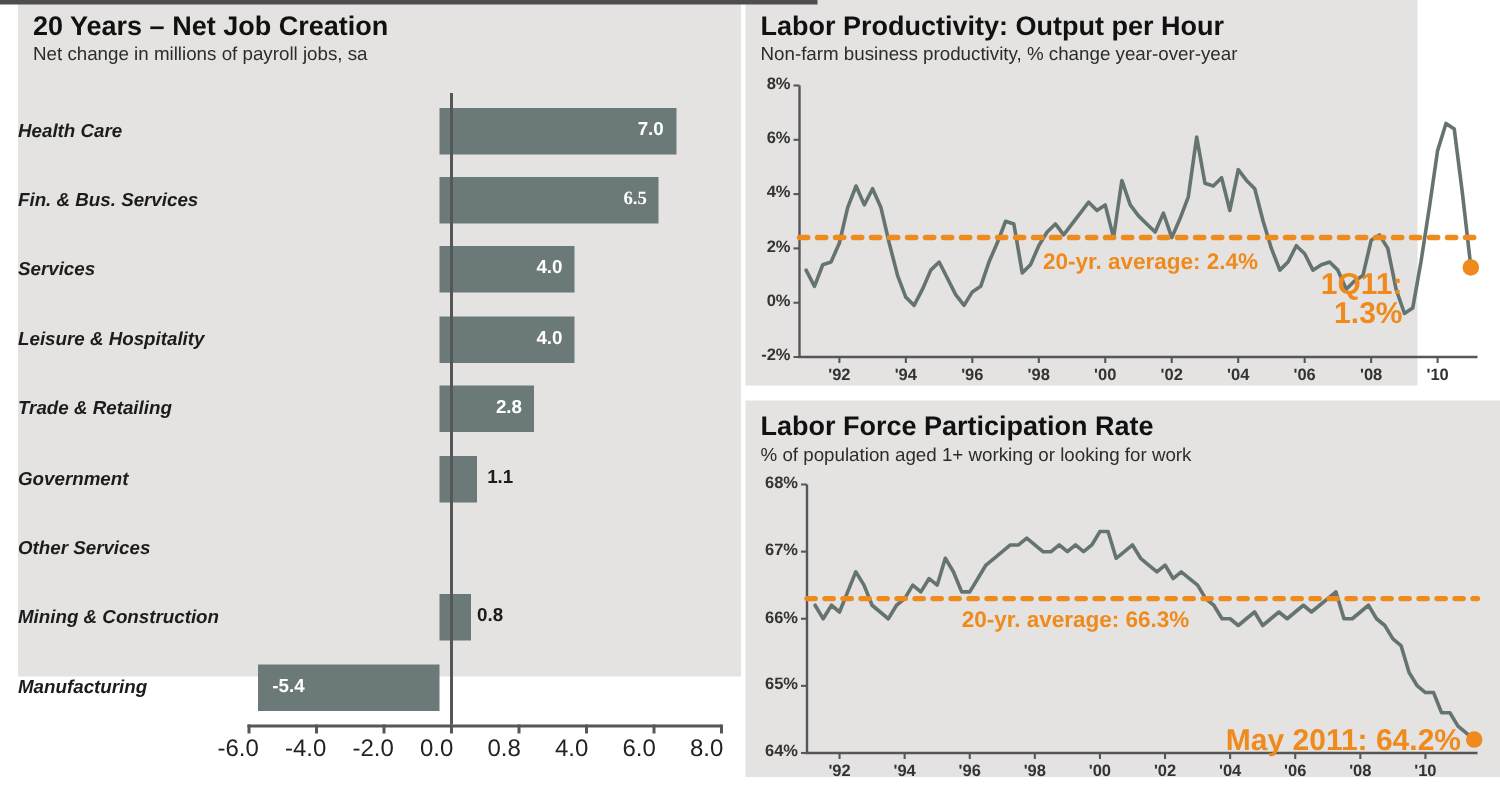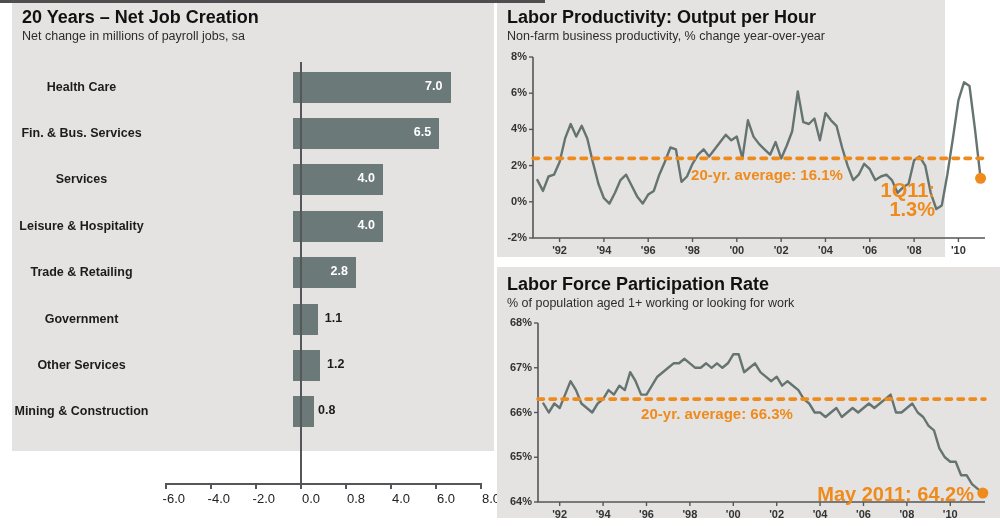--- a/index.html
+++ b/index.html
@@ -13,31 +13,31 @@
   .top-rule{position:absolute; left:0; top:0; width:545px; height:3px; background:#4e4e50; z-index:6;}
   .panel{position:absolute; background:var(--panel-bg);}
   .panel-left{left:12px; top:0; width:482px; height:451px;}
   .panel-tr{left:497px; top:0; width:448px; height:257px;}
   .panel-br{left:497px; top:267px; width:503px; height:251px;}
   .panel h1{font-size:18px; font-weight:bold; color:#111; letter-spacing:0; position:absolute; left:10px; top:7px; white-space:nowrap;}
   .panel .subtitle{font-size:12.5px; color:#2c2c2c; position:absolute; left:10px; top:29px; white-space:nowrap;}
   
   .bar-rows{position:absolute; left:0; top:64px; right:0;}
   .bar-row{display:flex; align-items:center; height:46.4px;}
-  .bar-cat{width:146px; padding-right:7px; text-align:center; font-size:12.5px; font-weight:bold; color:var(--ink); line-height:1.05;}
+  .bar-cat{width:146px; padding-right:7px; text-align:left; font-size:12.5px; font-weight:bold; color:var(--ink); line-height:1.05;font-style:italic;}
   .bar-track{position:relative; flex:1; height:31px;}
   .bar{position:absolute; top:0; height:31px; background:var(--bar);padding-left:21px;}
   .bar-val{font-size:12.5px; font-weight:bold; white-space:nowrap;}
   .bar-val.in-right{position:absolute; right:8px; top:7px; color:#ffffff;}
   .bar-val.in-left{position:absolute; left:10px; top:7px; color:#ffffff;}
   .bar-val.out{position:absolute; top:7px; color:var(--ink);}
   .zero-line{position:absolute; left:288px; top:62px; width:2px; height:421px; background:var(--axis); z-index:2;}
   .bar-axis-line{position:absolute; left:153px; top:483px; width:316px; height:2px; background:var(--axis);}
   .bar-tick{position:absolute; top:483px; width:1.5px; height:6px; background:var(--axis);}
-  .bar-tick-label{position:absolute; top:491px; width:40px; text-align:right; font-size:13px; color:#222;}
+  .bar-tick-label{position:absolute; top:491px; width:40px; text-align:left; font-size:16px; color:#222;}
   
   .plot-svg{position:absolute; left:0; top:0;}
   .ytick{position:absolute; width:30px; text-align:right; font-size:11px; font-weight:bold; color:#333;}
   .xtick{position:absolute; width:34px; text-align:center; font-size:11px; font-weight:bold; color:#333;}
   .avg-label{position:absolute; font-size:15px; font-weight:bold; color:var(--orange); text-align:center; white-space:nowrap; z-index:4;}
   .panel-tr .avg-label{left:140px; top:166px; width:260px;}
   .panel-br .avg-label{left:90px; top:138px; width:260px;}
   .end-label{position:absolute; font-size:20px; font-weight:bold; color:var(--orange); text-align:right; z-index:4; white-space:nowrap;}
   .panel-tr .end-label{right:10px; top:181px; line-height:19px;}
   .panel-br .end-label{right:26px; top:216px;}
@@ -56,21 +56,21 @@
           <div class="bar-cat">Health Care</div>
           <div class="bar-track">
             <div class="bar" style="width: 157.5px; left: 135px;">
               <span class="bar-val in-right">7.0</span>
             </div>
           </div>
         </div>
         <div class="bar-row">
           <div class="bar-cat">Fin. &amp; Bus. Services</div>
           <div class="bar-track">
-            <div class="bar" style="width: 146.25px; left: 135px;">
+            <div class="bar" style="width: 146.25px; left: 135px; font-family: Liberation Serif, serif;">
               <span class="bar-val in-right">6.5</span>
             </div>
           </div>
         </div>
         <div class="bar-row">
           <div class="bar-cat">Services</div>
           <div class="bar-track">
             <div class="bar" style="width: 90px; left: 135px;">
               <span class="bar-val in-right">4.0</span>
             </div>
@@ -94,30 +94,34 @@
         </div>
         <div class="bar-row">
           <div class="bar-cat">Government</div>
           <div class="bar-track">
             <span class="bar-val out" style="left: 166.75px;">1.1</span>
             <div class="bar" style="width: 24.75px; left: 135px;"></div>
           </div>
         </div>
         <div class="bar-row">
           <div class="bar-cat">Other Services</div>
-          <div class="bar-track">
-            <span class="bar-val out" style="left: 169px;">1.2</span>
-            <div class="bar" style="width: 27px; left: 135px;"></div>
-          </div>
         </div>
         <div class="bar-row">
           <div class="bar-cat">Mining &amp; Construction</div>
           <div class="bar-track">
             <span class="bar-val out" style="left: 160px;">0.8</span>
             <div class="bar" style="width: 18px; left: 135px;"></div>
+          </div>
+        </div>
+        <div class="bar-row">
+          <div class="bar-cat">Manufacturing</div>
+          <div class="bar-track">
+            <div class="bar" style="width: 121.5px; left: 13.5px;">
+              <span class="bar-val in-left">-5.4</span>
+            </div>
           </div>
         </div>
       </div>
     <div class="zero-line"></div>
     <div class="bar-axis-line"></div>
     <div id="bar-ticks">
         <div class="bar-tick" style="left: 153px;"></div>
         <div class="bar-tick-label" style="left: 133px;">-6.0</div>
         <div class="bar-tick" style="left: 198px;"></div>
         <div class="bar-tick-label" style="left: 178px;">-4.0</div>
@@ -132,21 +136,21 @@
         <div class="bar-tick" style="left: 423px;"></div>
         <div class="bar-tick-label" style="left: 403px;">6.0</div>
         <div class="bar-tick" style="left: 468px;"></div>
         <div class="bar-tick-label" style="left: 448px;">8.0</div>
       </div>
   </section>
 
   <section class="panel panel-tr" id="panel-prod">
     <h1>Labor Productivity: Output per Hour</h1>
     <div class="subtitle">Non-farm business productivity, % change year-over-year</div>
-    <div class="avg-label">20-yr. average: 16.1%</div>
+    <div class="avg-label">20-yr. average: 2.4%</div>
     <div class="end-label">
       <span style="display:block">1Q11:</span>
       <span style="display:block">1.3%</span>
     </div>
   <div class="ytick" style="left: 0px; top: 50px;">8%</div>
       <div class="ytick" style="left: 0px; top: 86.2px;">6%</div>
       <div class="ytick" style="left: 0px; top: 122.4px;">4%</div>
       <div class="ytick" style="left: 0px; top: 158.6px;">2%</div>
       <div class="ytick" style="left: 0px; top: 194.8px;">0%</div>
       <div class="ytick" style="left: 0px; top: 231px;">-2%</div>

